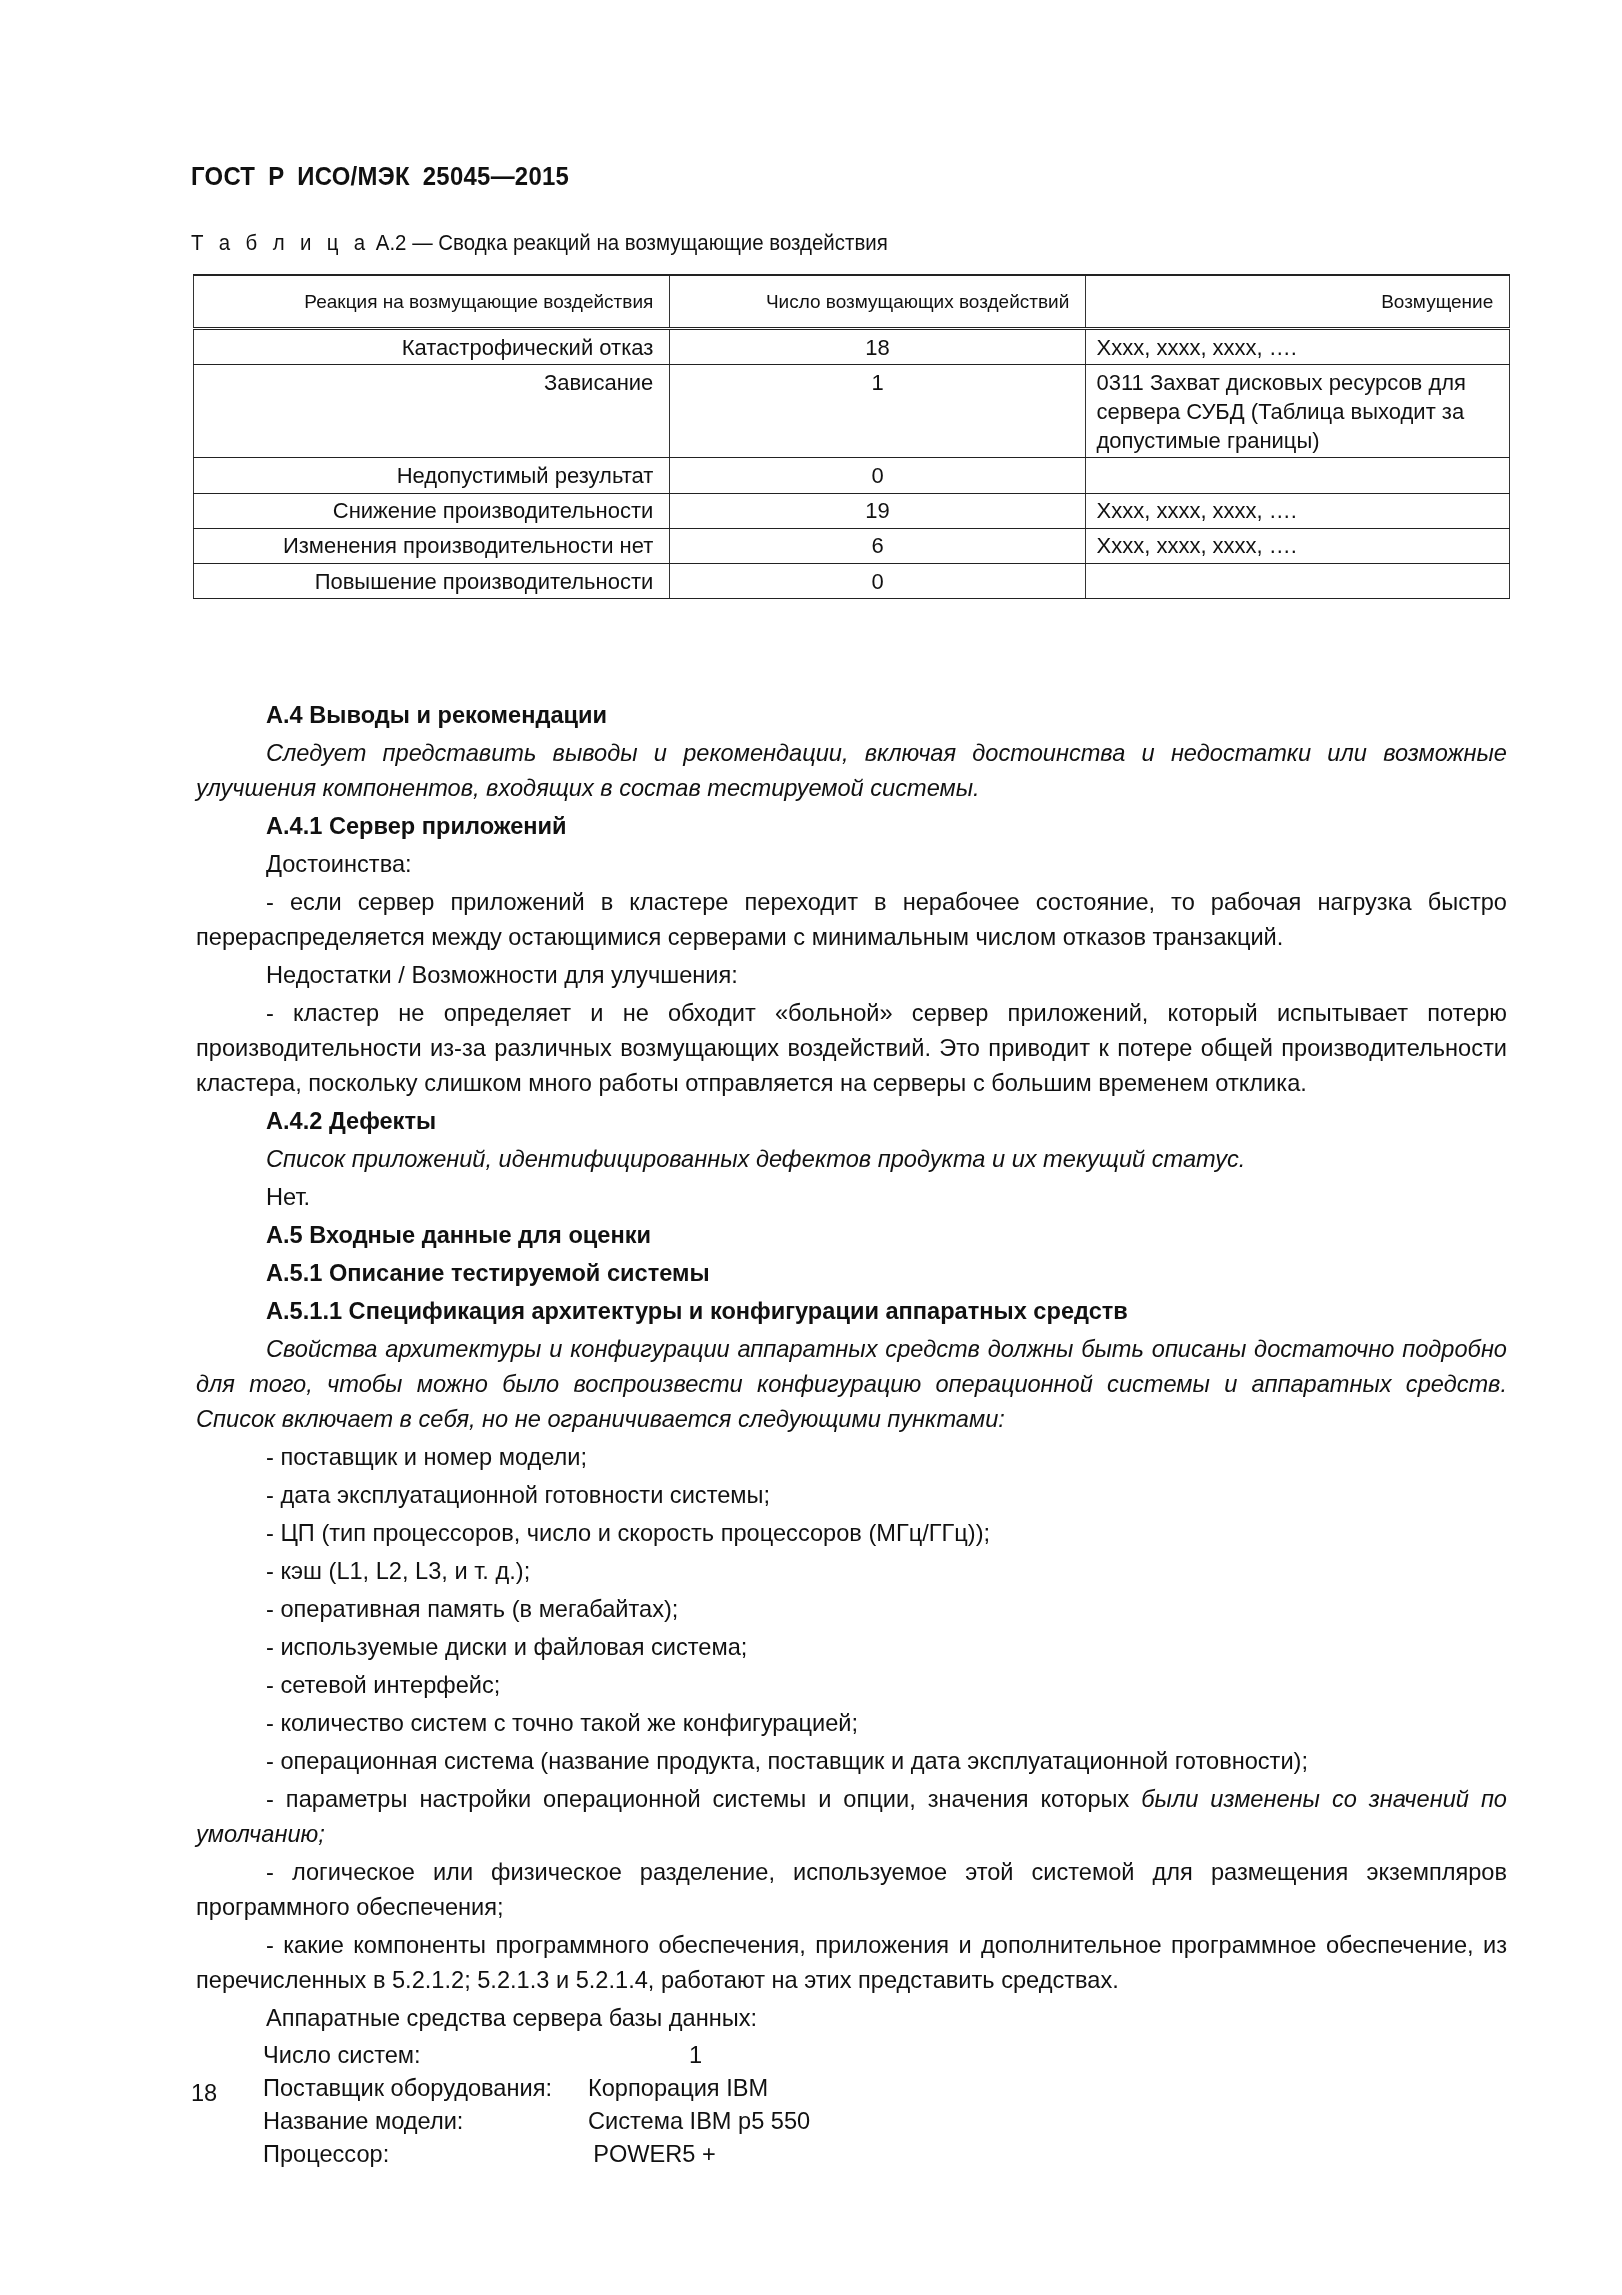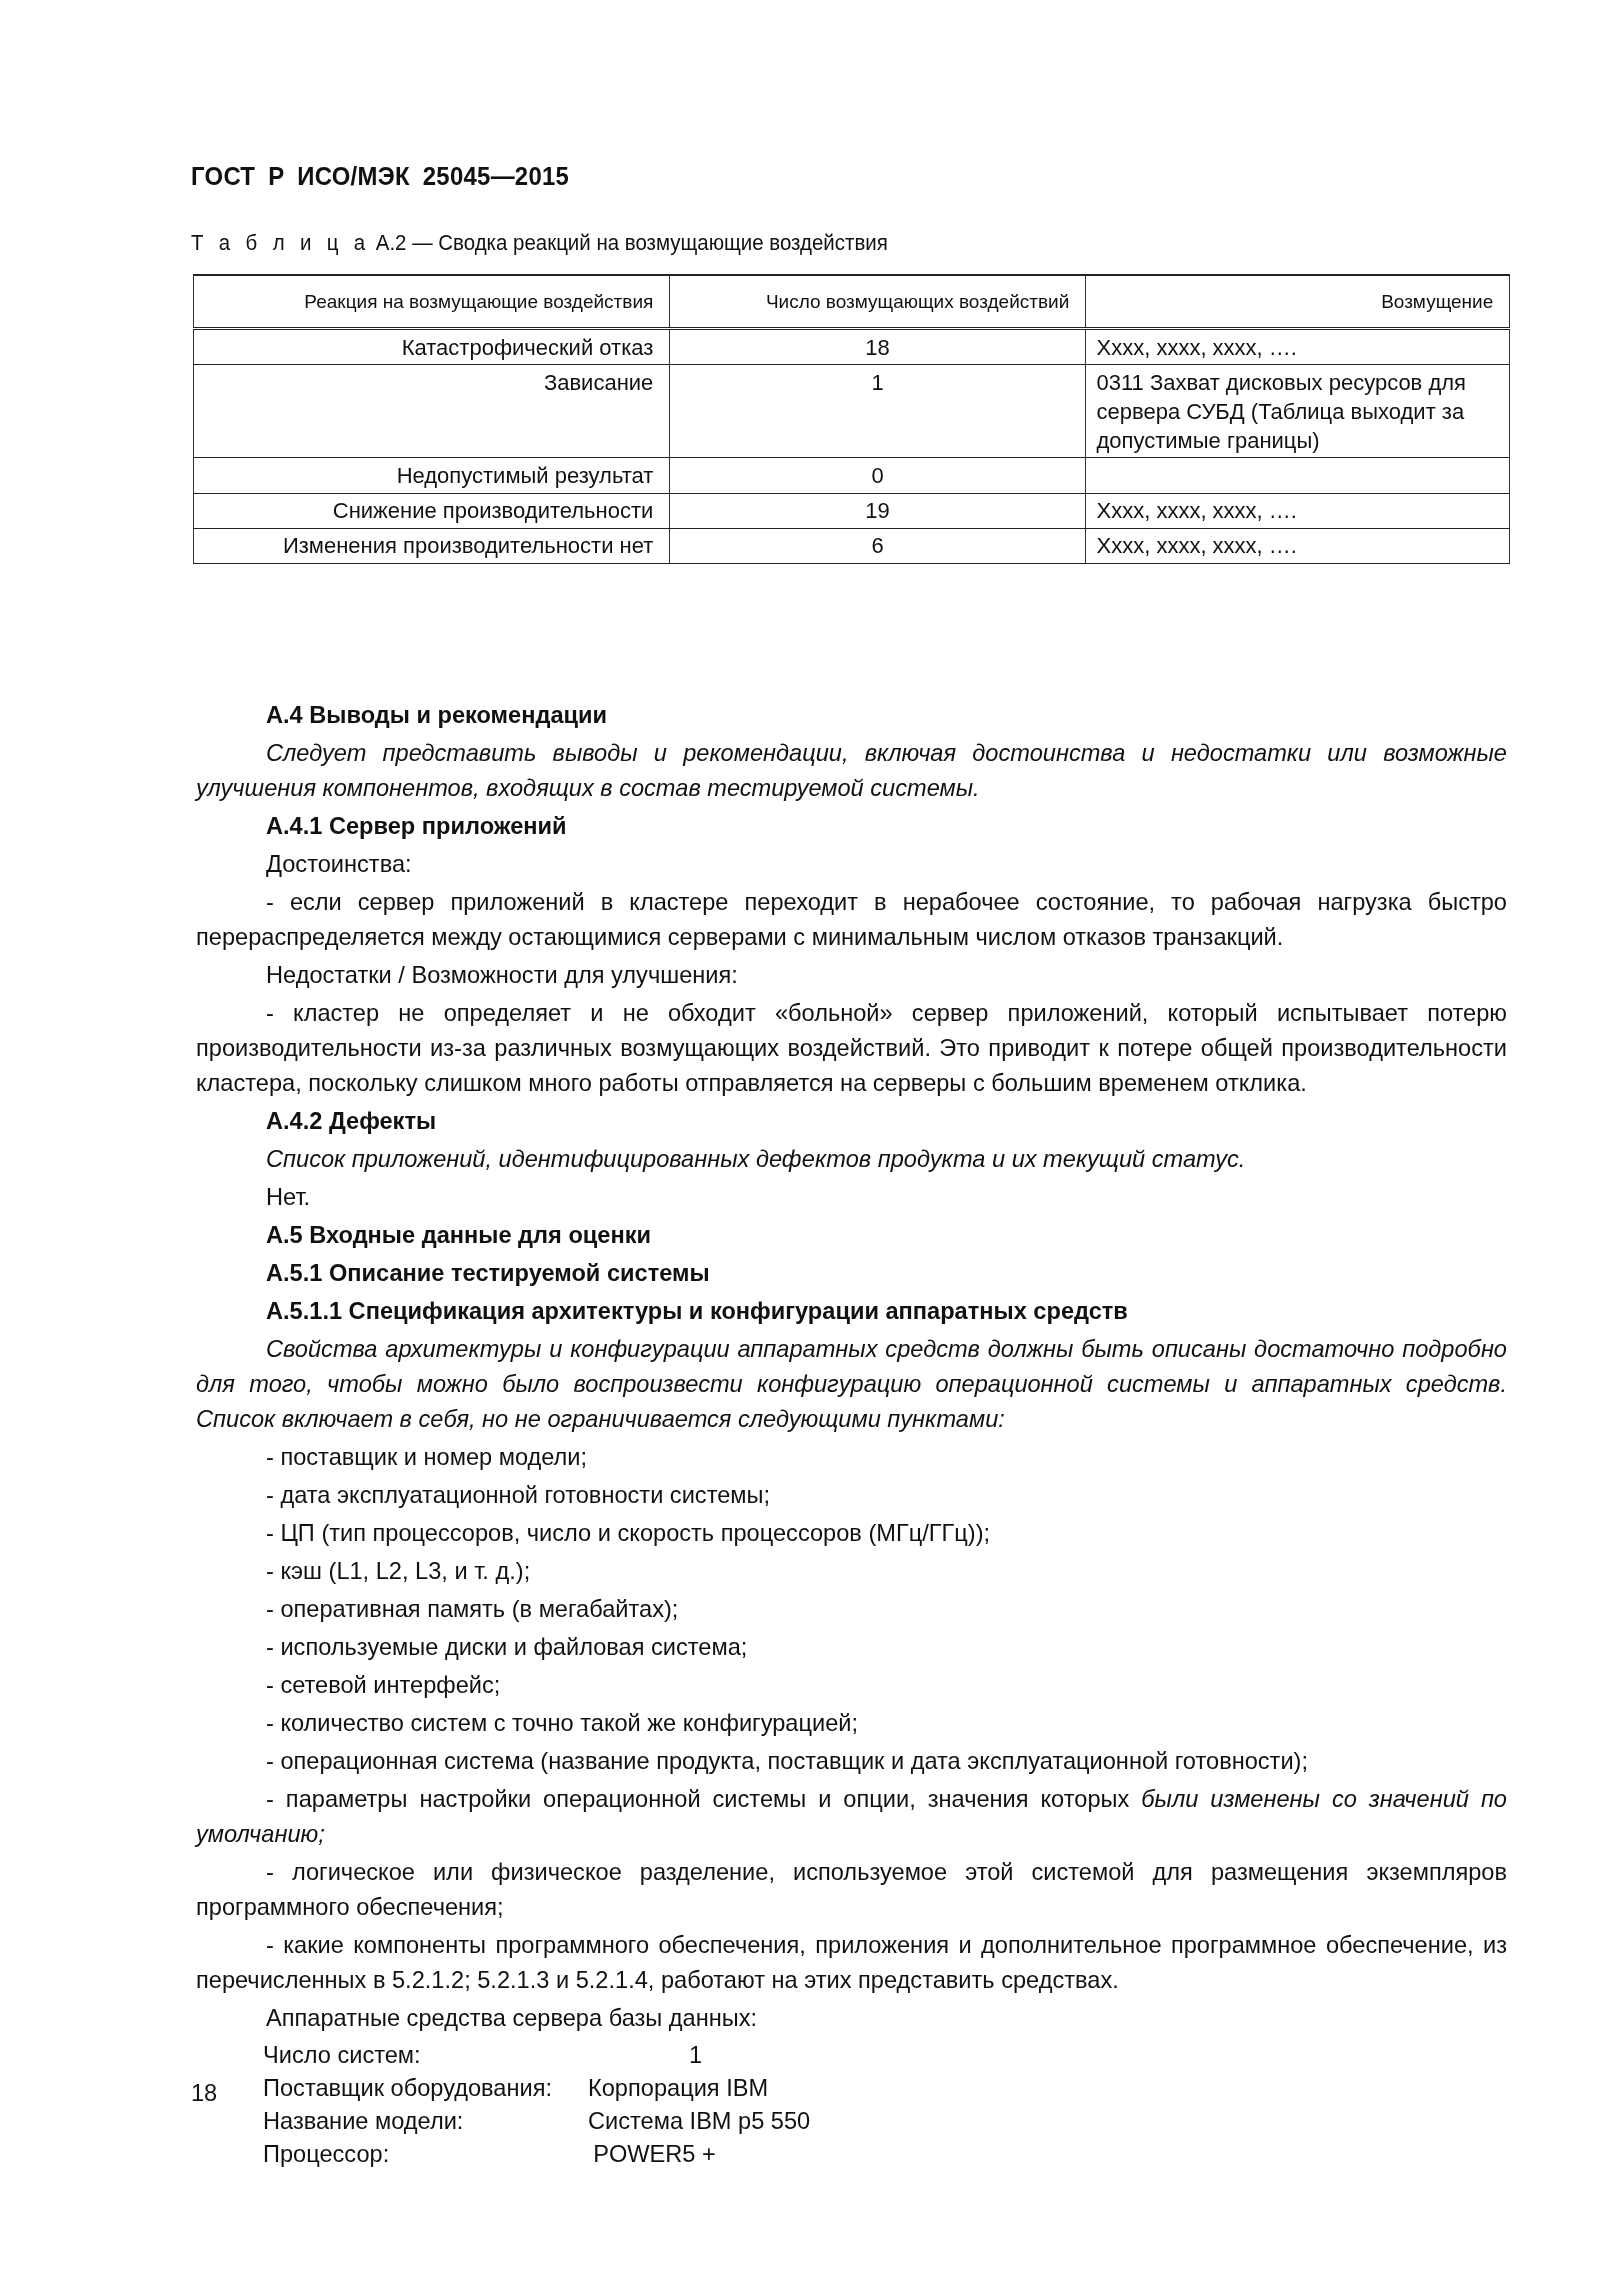--- a/index.html
+++ b/index.html
@@ -165,20 +165,25 @@
       </tr>
       <tr>
         <td class="c-name">Снижение производительности</td>
         <td class="c-count">19</td>
         <td class="c-dist">Xxxx, xxxx, xxxx, ….</td>
       </tr>
       <tr>
         <td class="c-name">Изменения производительности нет</td>
         <td class="c-count">6</td>
         <td class="c-dist">Xxxx, xxxx, xxxx, ….</td>
+      </tr>
+      <tr>
+        <td class="c-name">Повышение производительности</td>
+        <td class="c-count">0</td>
+        <td class="c-dist"></td>
       </tr>
     </tbody>
   </table>
 
   <div class="body">
 
     <p class="h">А.4  Выводы и рекомендации</p>
     <p class="ind it">Следует представить выводы и рекомендации, включая достоинства и недостатки или возможные улучшения компонентов, входящих в состав тестируемой системы.</p>
 
     <p class="h">А.4.1  Сервер приложений</p>

